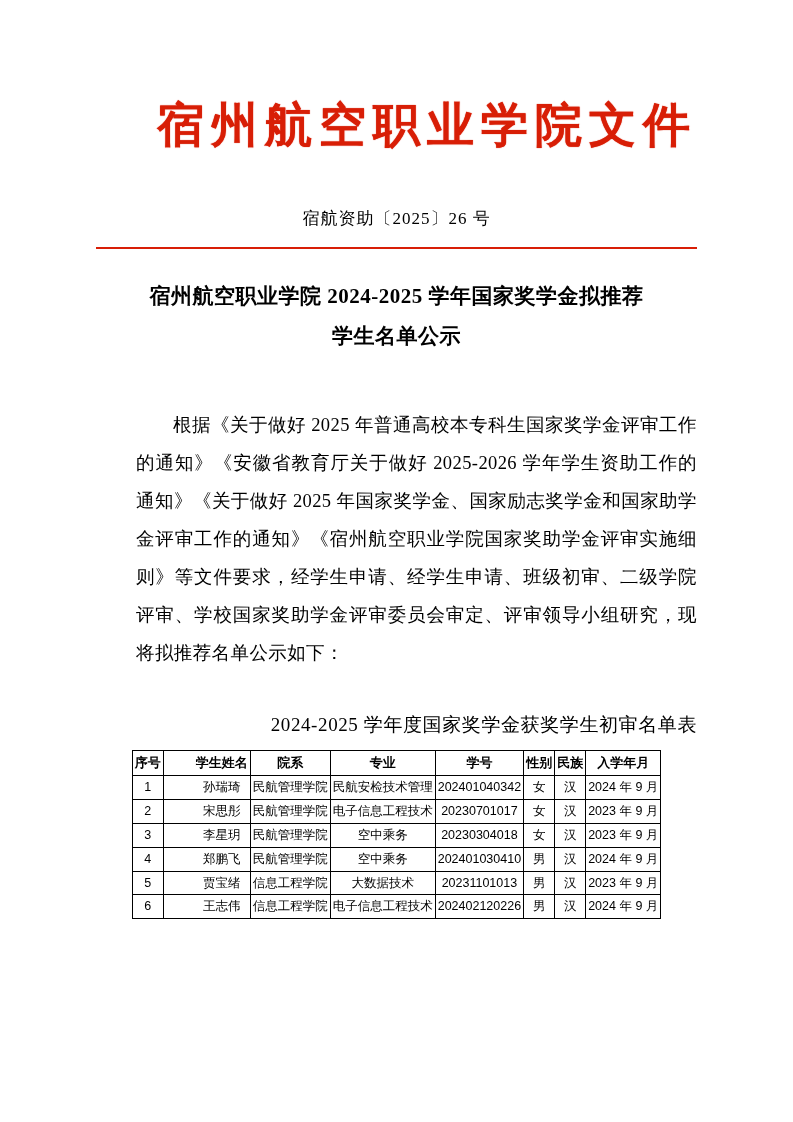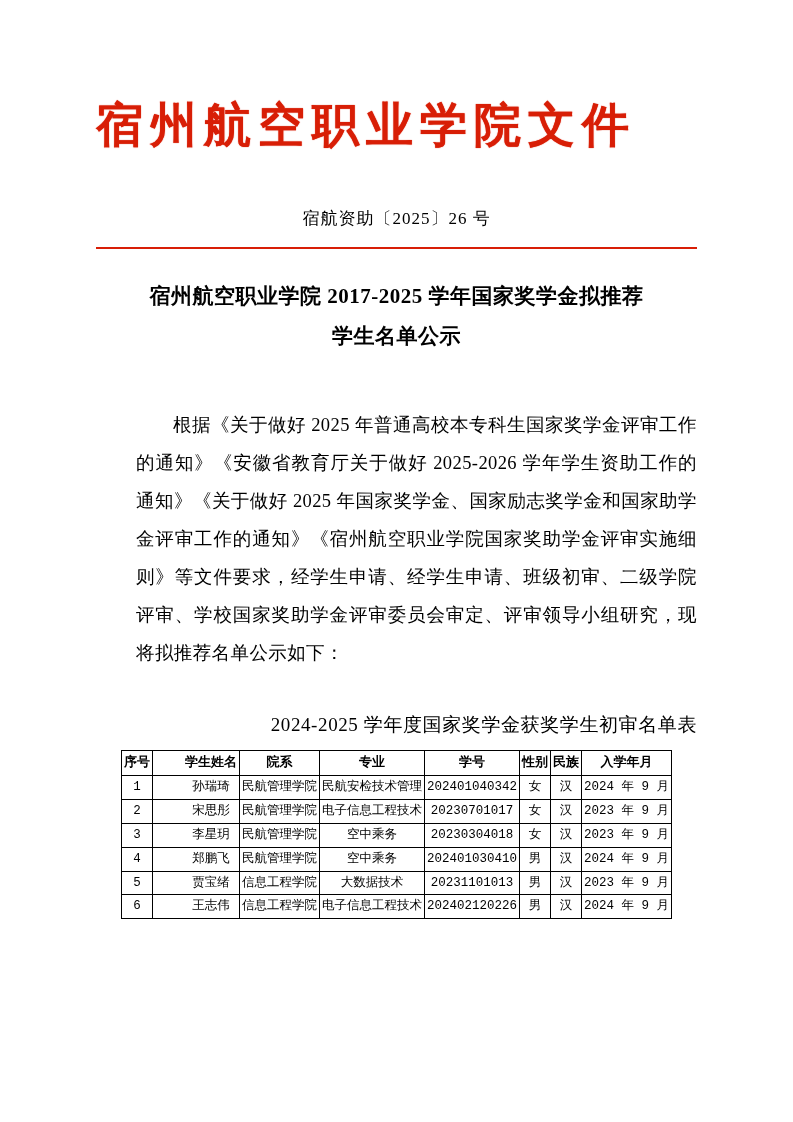--- a/index.html
+++ b/index.html
@@ -17,21 +17,21 @@
   }
   .page {
     width: 793px;
     height: 1122px;
     box-sizing: border-box;
     padding: 0 96px;
     position: relative;
   }
   .doc-title {
     margin-top: 96px;
-    text-align: left;
+    text-align: right;
     color: #d81e06;
     font-family: "DejaVu Serif", "Liberation Serif", serif;
     font-weight: bold;
     font-size: 47px;
     letter-spacing: 7px;
     line-height: 1.25;
     white-space: nowrap;
     text-shadow: 0 0 1px #d81e06;
   }
   .doc-number {
@@ -75,21 +75,21 @@
     margin-top: 40px;
     text-align: right;
     font-size: 19px;
     letter-spacing: 0.6px;
   }
   table.roster {
     margin: 12px auto 0 auto;
     border-collapse: collapse;
     width: 490px;
     font-size: 12.5px;
-    font-family: Liberation Mono, monospace;
+    font-family: Liberation Sans, sans-serif;
   }
   table.roster th, table.roster td {
     border: 1px solid #000000;
     text-align: center;
     padding: 3px 2px;
     line-height: 1.35;
     white-space: nowrap;
   }
   table.roster th {
     font-weight: bold;
@@ -109,21 +109,21 @@
 
 <div class="page">
 
   <div class="doc-title">宿州航空职业学院文件</div>
 
   <div class="doc-number">宿航资助〔2025〕26 号</div>
 
   <div class="red-rule"></div>
 
   <div class="subject">
-    <span class="line1">宿州航空职业学院 2017-2025 学年国家奖学金拟推荐</span>
+    <span class="line1">宿州航空职业学院 2024-2025 学年国家奖学金拟推荐</span>
     <span class="line2">学生名单公示</span>
   </div>
 
   <div class="body-text">
     <p>根据《关于做好 2025 年普通高校本专科生国家奖学金评审工作的通知》《安徽省教育厅关于做好 2025-2026 学年学生资助工作的通知》《关于做好 2025 年国家奖学金、国家励志奖学金和国家助学金评审工作的通知》《宿州航空职业学院国家奖助学金评审实施细则》等文件要求，经学生申请、经学生申请、班级初审、二级学院评审、学校国家奖助学金评审委员会审定、评审领导小组研究，现将拟推荐名单公示如下：</p>
   </div>
 
   <div class="table-caption">2024-2025 学年度国家奖学金获奖学生初审名单表</div>
 
   <table class="roster">

